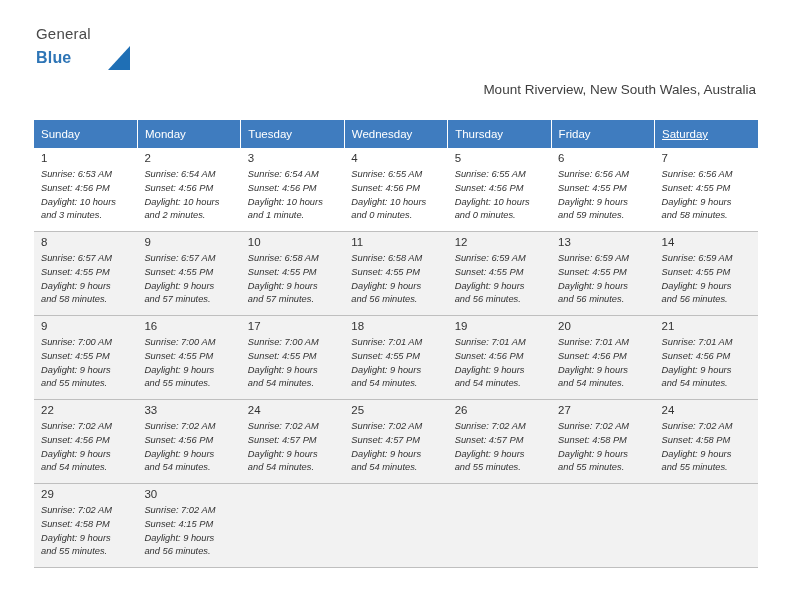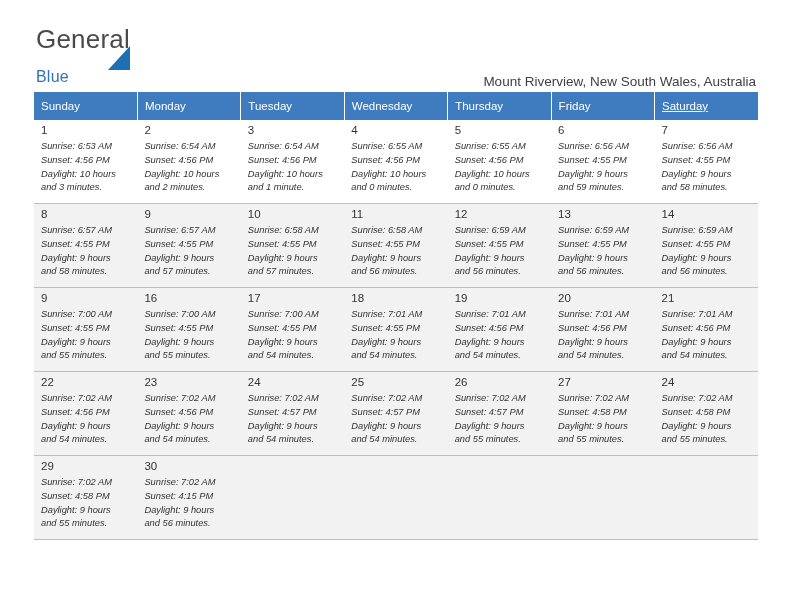--- a/index.html
+++ b/index.html
@@ -28,30 +28,31 @@
     height: 62px;
   }
   .logo {
     position: absolute;
     left: 2px;
     top: 26px;
     line-height: 1;
     user-select: none;
   }
   .logo-general {
-    font-size: 26px;
+    font-size: 15px;
     color: #4a4a4a;
     letter-spacing: 0.2px;
   }
   .logo-blue {
     display: block;
     font-size: 16px;
     color: #2e75b6;
-    margin-top: 17px;
+    margin-top: 8px;
     letter-spacing: 0.2px;
+    font-weight: bold;
   }
   .logo-flag {
     position: absolute;
     left: 72px;
     top: 20px;
     width: 0;
     height: 0;
     border-left: 22px solid transparent;
     border-bottom: 24px solid #1f6fb5;
   }
@@ -60,27 +61,27 @@
     right: 0;
     top: 22px;
     font-size: 27px;
     color: #3f3f3f;
     font-weight: normal;
   }
   .subtitle {
     text-align: right;
     font-size: 13.5px;
     color: #3f3f3f;
-    margin-top: 12px;
+    margin-top: 20px;
     padding-right: 2px;
   }
 
   
   .calendar {
-    margin-top: 3px;
+    margin-top: 23px;
     width: 724px;
     border-collapse: collapse;
     table-layout: fixed;
   }
   .calendar th {
     background: #3f7cbf;
     color: #ffffff;
     font-size: 11.5px;
     font-weight: normal;
     text-align: left;
@@ -349,21 +350,21 @@
         <td>
           <div class="daynum">22</div>
           <div class="info">
             <div>Sunrise: 7:02 AM</div>
             <div>Sunset: 4:56 PM</div>
             <div>Daylight: 9 hours</div>
             <div>and 54 minutes.</div>
           </div>
         </td>
         <td>
-          <div class="daynum">23</div>
+          <div class="daynum">33</div>
           <div class="info">
             <div>Sunrise: 7:02 AM</div>
             <div>Sunset: 4:56 PM</div>
             <div>Daylight: 9 hours</div>
             <div>and 54 minutes.</div>
           </div>
         </td>
         <td>
           <div class="daynum">24</div>
           <div class="info">

